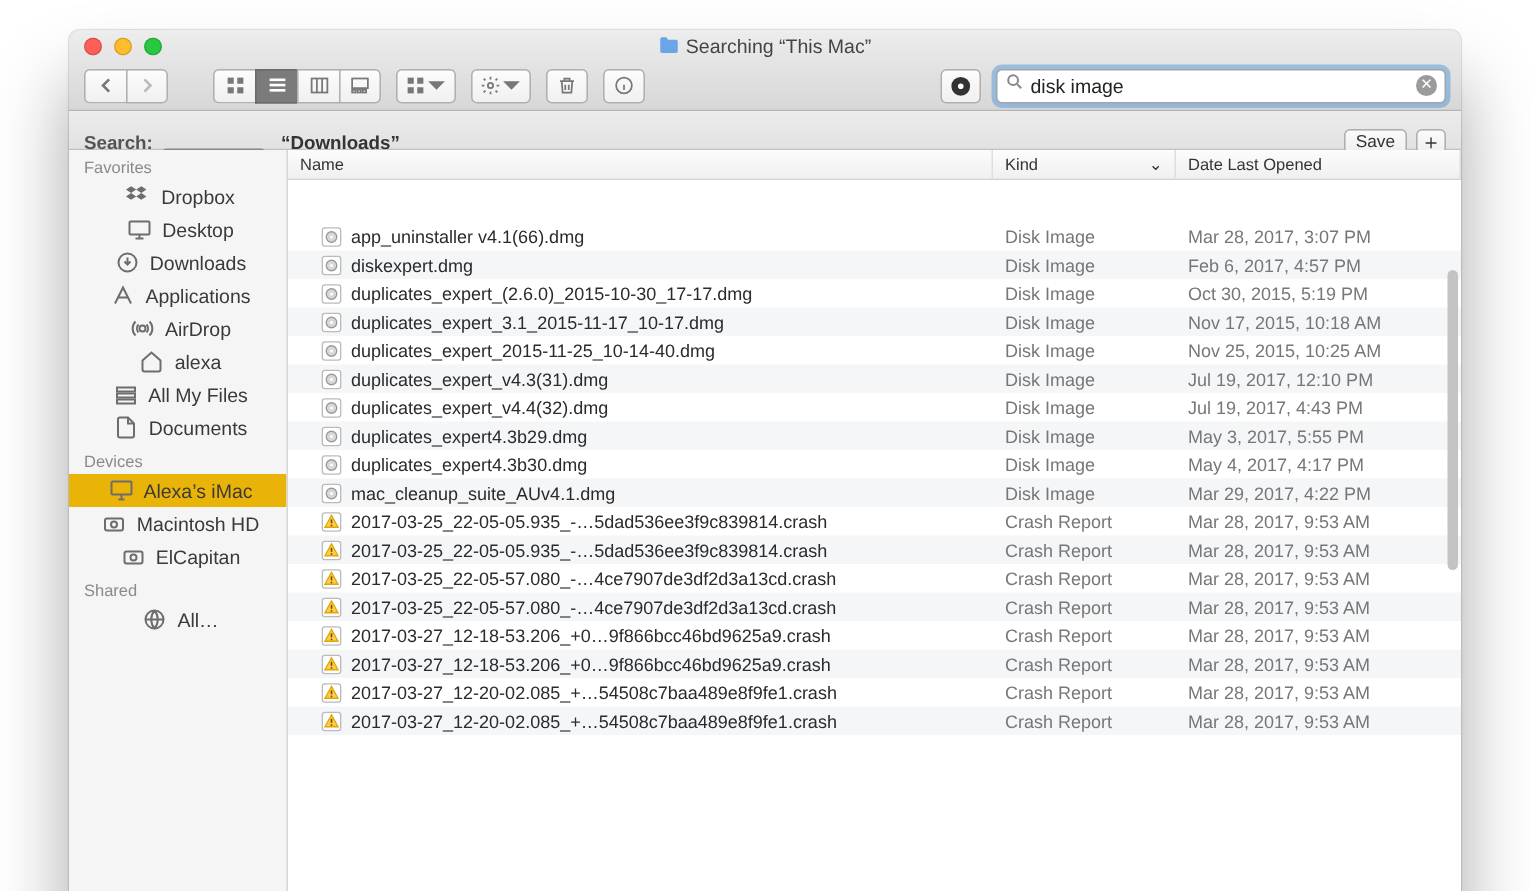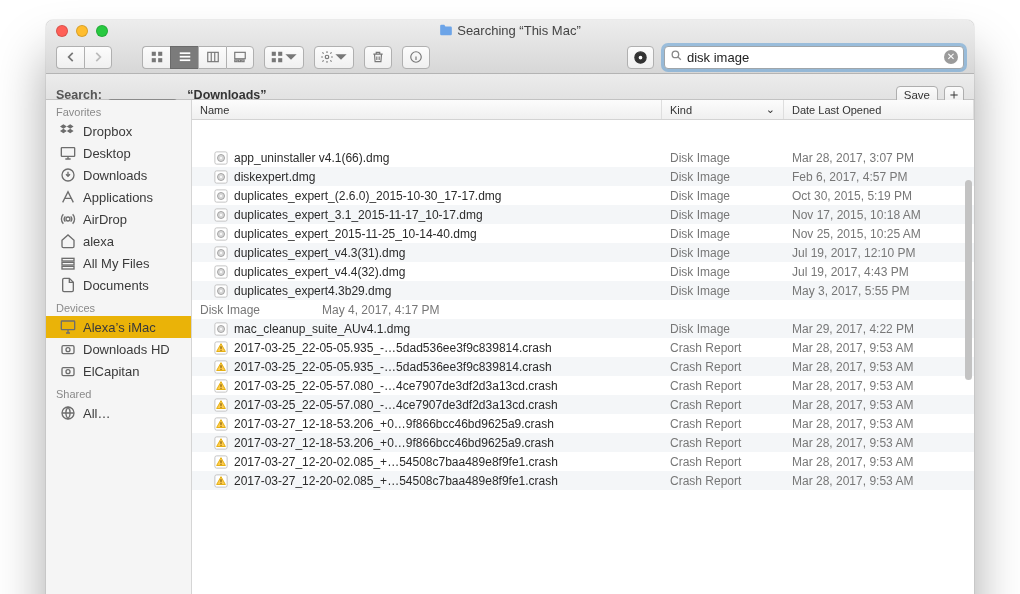--- a/index.html
+++ b/index.html
@@ -145,20 +145,21 @@
     color:#3a3a3a;
     overflow:hidden;
   }
   .sb-head {
     font-size:11px;color:#8a8a8a;padding:6px 10px 2px;
   }
   .sb-item {
     display:flex;align-items:center;gap:7px;
     padding:3px 10px 3px 14px;
     height:22px;
+    justify-content:center;
   }
   .sb-item.sel { background:#eab308; }
   .sb-item .ic { width:16px; display:flex; justify-content:center; color:#6d6d6d;}
   .main { flex:1; display:flex; flex-direction:column; position:relative;gap:28px;}
   .cols {
     display:flex;
     height:20px;
     background:linear-gradient(#fcfcfc,#f0f0f0);
     border-bottom:1px solid #d3d3d3;
     font-size:11px;color:#333;
@@ -409,21 +410,21 @@
             </span>
             <span>Alexa’s iMac</span>
           </div>
           <div class="sb-item">
             <span class="ic">
               <svg viewBox="0 0 24 24" fill="none" stroke="#6d6d6d" stroke-width="2">
                 <rect x="3" y="7" width="18" height="12" rx="2"></rect>
                 <circle cx="12" cy="13" r="3"></circle>
               </svg>
             </span>
-            <span>Downloads HD</span>
+            <span>Macintosh HD</span>
           </div>
           <div class="sb-item">
             <span class="ic">
               <svg viewBox="0 0 24 24" fill="none" stroke="#6d6d6d" stroke-width="2">
                 <rect x="3" y="7" width="18" height="12" rx="2"></rect>
                 <circle cx="12" cy="13" r="3"></circle>
               </svg>
             </span>
             <span>ElCapitan</span>
           </div>
@@ -558,20 +559,30 @@
                   <circle cx="8" cy="8" r="4" fill="#d8d8d8" stroke="#999"></circle>
                   <circle cx="8" cy="8" r="1.2" fill="#fff"></circle>
                 </svg>
               </span>
               <span>duplicates_expert4.3b29.dmg</span>
             </div>
             <div class="cell ck">Disk Image</div>
             <div class="cell cd">May 3, 2017, 5:55 PM</div>
           </div>
           <div class="row">
+            <div class="cell cn">
+              <span class="fic">
+                <svg viewBox="0 0 16 16">
+                  <rect x="1" y="1" width="14" height="14" rx="2" fill="#fff" stroke="#bbb"></rect>
+                  <circle cx="8" cy="8" r="4" fill="#d8d8d8" stroke="#999"></circle>
+                  <circle cx="8" cy="8" r="1.2" fill="#fff"></circle>
+                </svg>
+              </span>
+              <span>duplicates_expert4.3b30.dmg</span>
+            </div>
             <div class="cell ck">Disk Image</div>
             <div class="cell cd">May 4, 2017, 4:17 PM</div>
           </div>
           <div class="row">
             <div class="cell cn">
               <span class="fic">
                 <svg viewBox="0 0 16 16">
                   <rect x="1" y="1" width="14" height="14" rx="2" fill="#fff" stroke="#bbb"></rect>
                   <circle cx="8" cy="8" r="4" fill="#d8d8d8" stroke="#999"></circle>
                   <circle cx="8" cy="8" r="1.2" fill="#fff"></circle>

